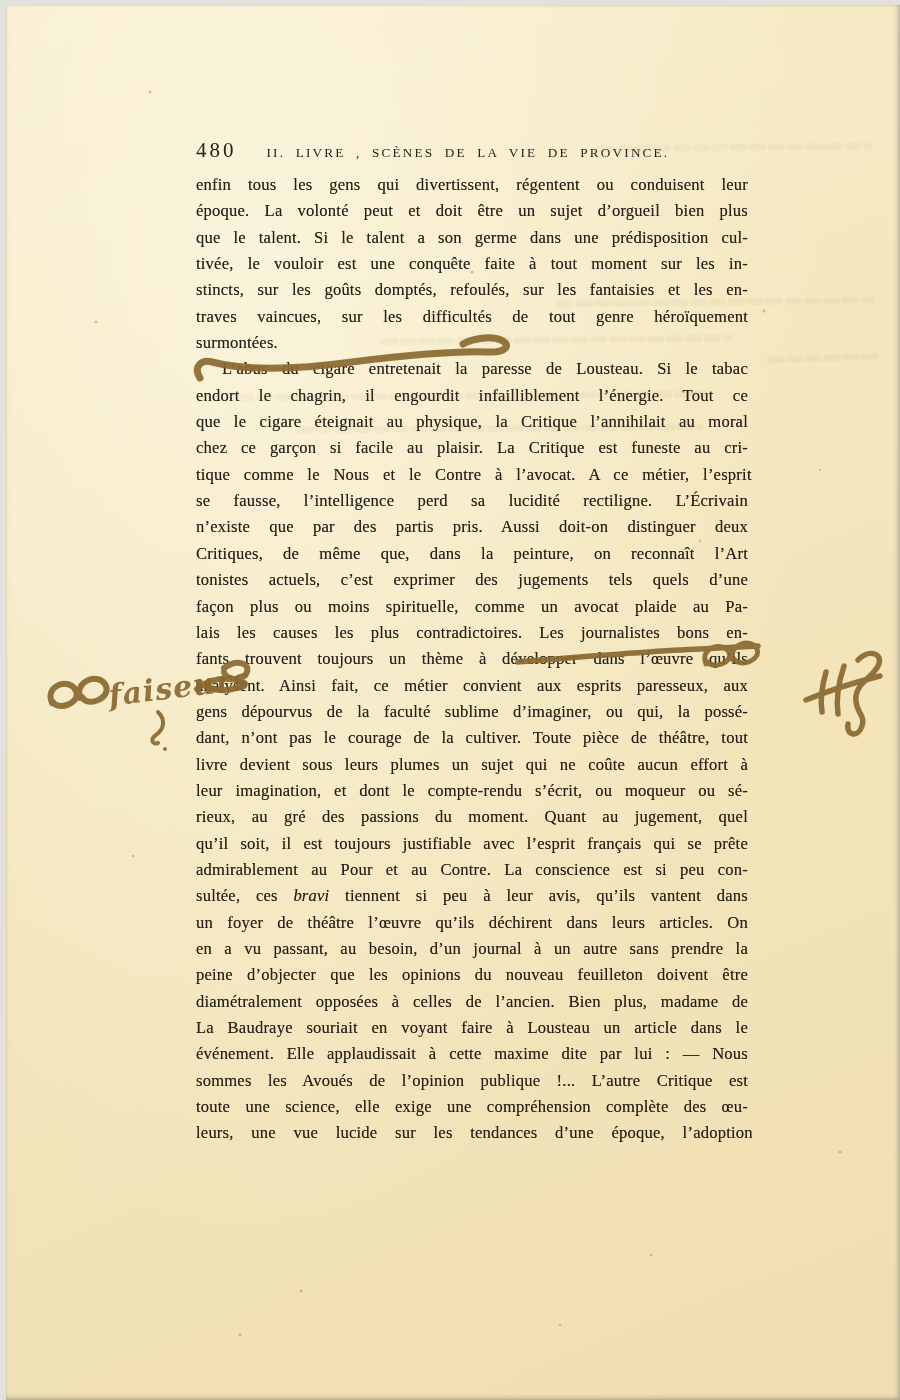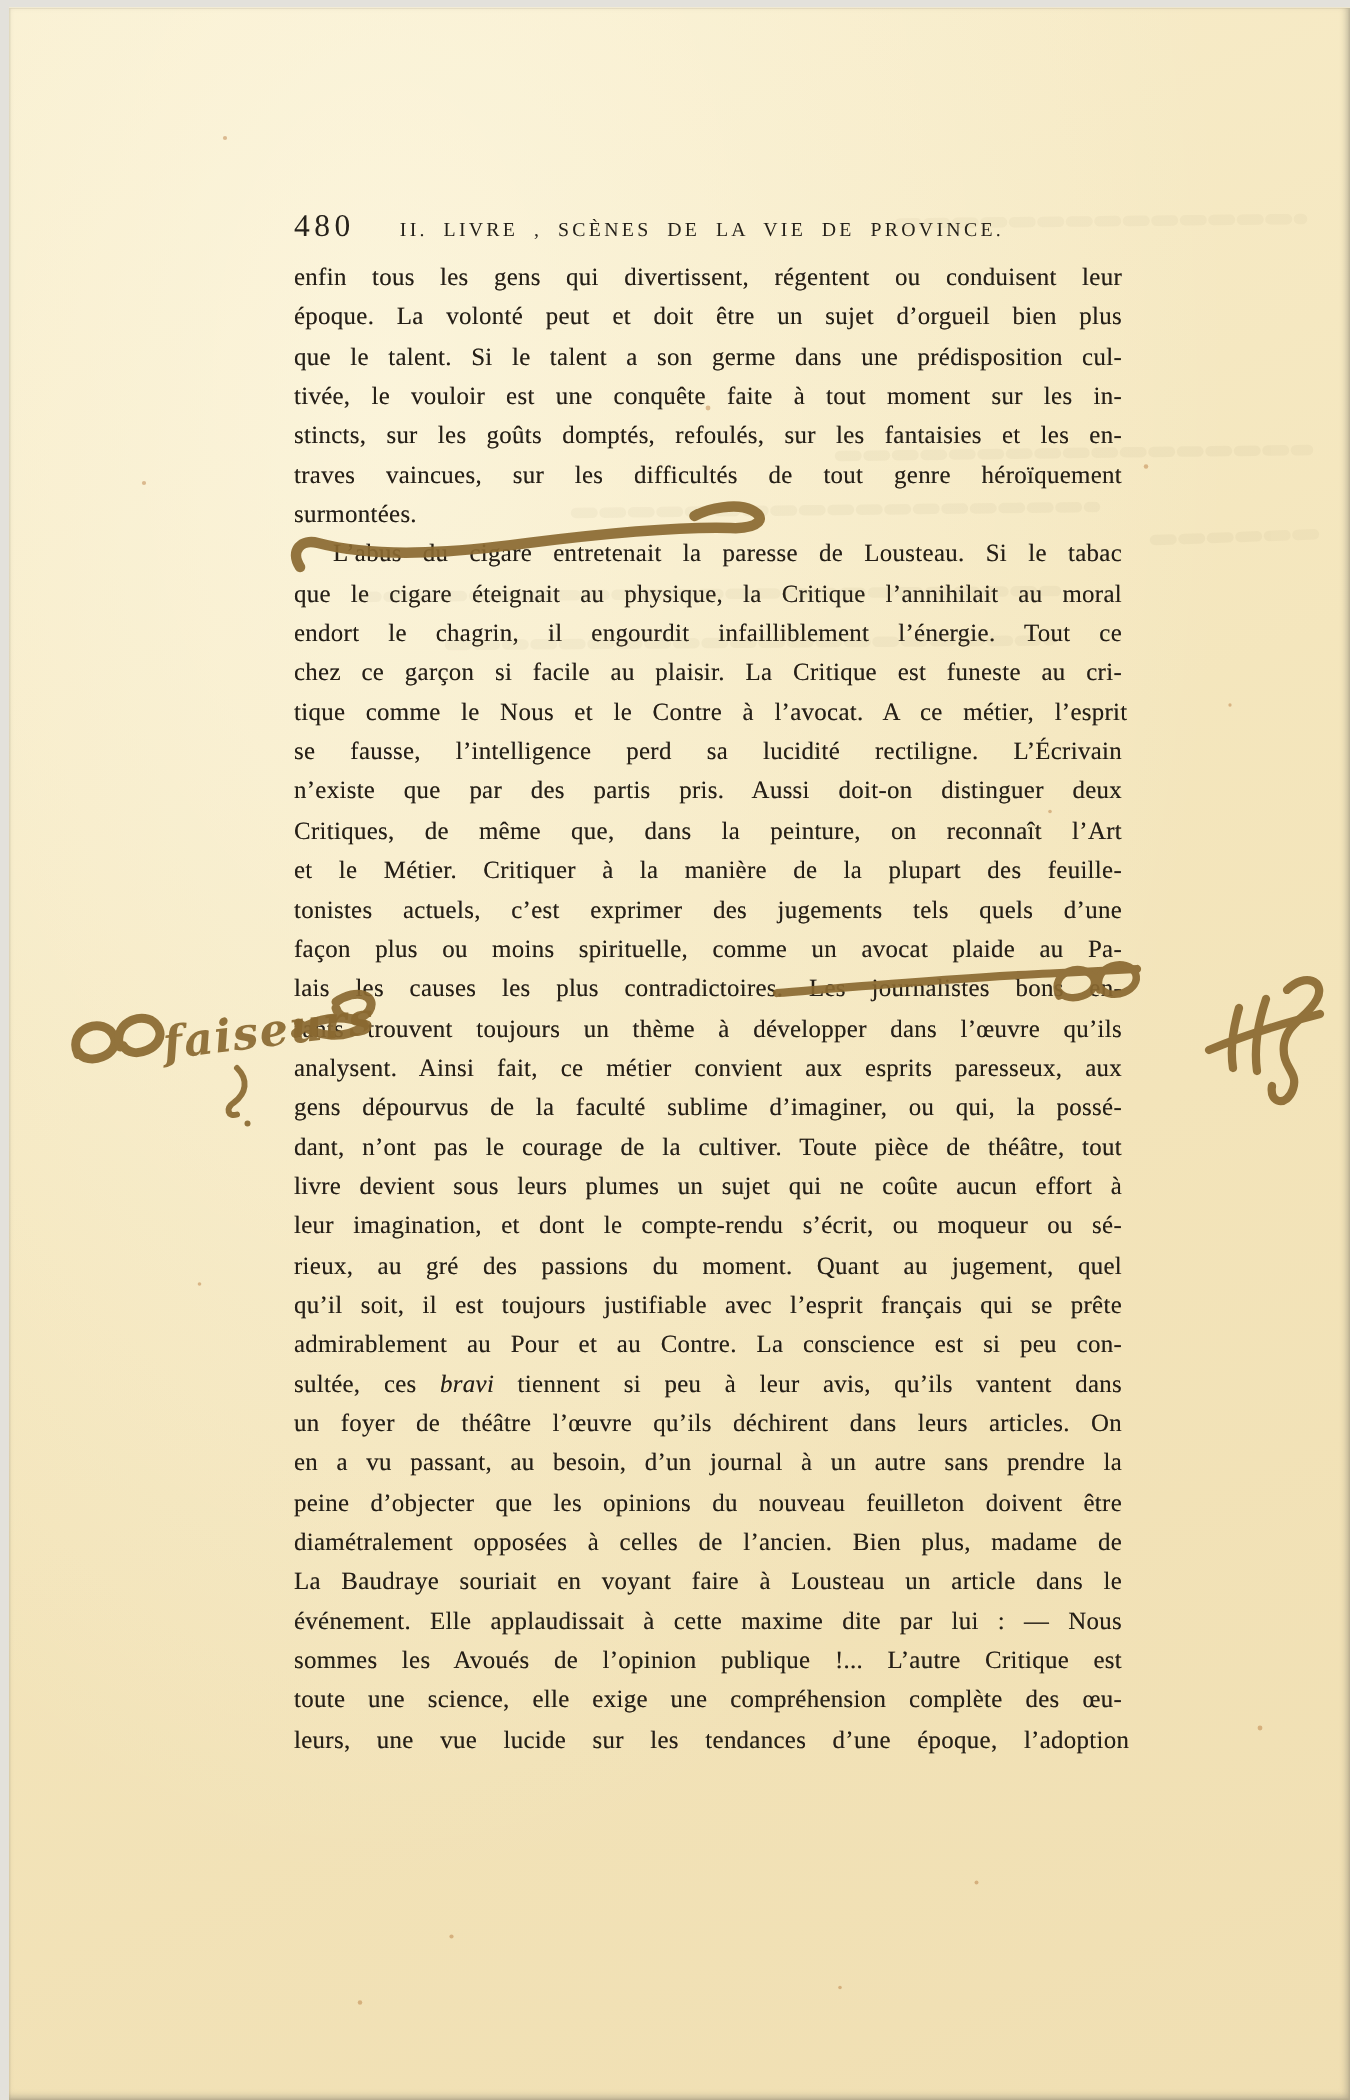--- a/index.html
+++ b/index.html
@@ -53,28 +53,27 @@
 
 <div class="text-block">
     <div class="line"><span class="measure" style="word-spacing: 12.5538px;"><span class="seg">enfin tous les gens qui divertissent, régentent ou conduisent leur</span></span></div>
     <div class="line"><span class="measure" style="word-spacing: 10.7372px;"><span class="seg">époque. La volonté peut et doit être un sujet d’orgueil bien plus</span></span></div>
     <div class="line"><span class="measure" style="word-spacing: 8.57682px;"><span class="seg">que le talent. Si le talent a son germe dans une prédisposition cul-</span></span></div>
     <div class="line"><span class="measure" style="word-spacing: 9.6862px;"><span class="seg">tivée, le vouloir est une conquête faite à tout moment sur les in-</span></span></div>
     <div class="line"><span class="measure" style="word-spacing: 9.08949px;"><span class="seg">stincts, sur les goûts domptés, refoulés, sur les fantaisies et les en-</span></span></div>
     <div class="line"><span class="measure" style="word-spacing: 16.1426px;"><span class="seg">traves vaincues, sur les difficultés de tout genre héroïquement</span></span></div>
     <div class="line nofit"><span class="measure"><span class="seg">surmontées.</span></span></div>
     <div class="line indent"><span class="measure" style="word-spacing: 9.775px;"><span class="seg">L’abus du cigare entretenait la paresse de Lousteau. Si le tabac</span></span></div>
+    <div class="line"><span class="measure" style="word-spacing: 14.9258px;"><span class="seg">endort le chagrin, il engourdit infailliblement l’énergie. Tout ce</span></span></div>
     <div class="line"><span class="measure" style="word-spacing: 8.96562px;"><span class="seg">que le cigare éteignait au physique, la Critique l’annihilait au moral</span></span></div>
-    <div class="line"><span class="measure" style="word-spacing: 14.9258px;"><span class="seg">endort le chagrin, il engourdit infailliblement l’énergie. Tout ce</span></span></div>
     <div class="line"><span class="measure" style="word-spacing: 9.42839px;"><span class="seg">chez ce garçon si facile au plaisir. La Critique est funeste au cri-</span></span></div>
     <div class="line"><span class="measure" style="word-spacing: 9.32161px;"><span class="seg">tique comme le Nous et le Contre à l’avocat. A ce métier, l’esprit</span></span></div>
     <div class="line"><span class="measure" style="word-spacing: 18.9643px;"><span class="seg">se fausse, l’intelligence perd sa lucidité rectiligne. L’Écrivain</span></span></div>
     <div class="line"><span class="measure" style="word-spacing: 14.7674px;"><span class="seg">n’existe que par des partis pris. Aussi doit-on distinguer deux</span></span></div>
     <div class="line"><span class="measure" style="word-spacing: 15.7622px;"><span class="seg">Critiques, de même que, dans la peinture, on reconnaît l’Art</span></span></div>
-    <div class="line"><span class="measure" style="word-spacing: 13.1804px;"><span class="seg">et le Métier. Critiquer à la manière de la plupart des feuille-</span></span></div>
     <div class="line"><span class="measure" style="word-spacing: 15.9863px;"><span class="seg">tonistes actuels, c’est exprimer des jugements tels quels d’une</span></span></div>
     <div class="line"><span class="measure" style="word-spacing: 11.8859px;"><span class="seg">façon plus ou moins spirituelle, comme un avocat plaide au Pa-</span></span></div>
     <div class="line"><span class="measure" style="word-spacing: 12.7361px;"><span class="seg">lais les causes les plus contradictoires. Les </span><span class="seg struck">journalistes bons en-</span></span></div>
     <div class="line"><span class="measure" style="word-spacing: 11.2951px;"><span class="seg struck">fants</span><span class="seg"> trouvent toujours un thème à développer dans l’œuvre qu’ils</span></span></div>
     <div class="line"><span class="measure" style="word-spacing: 10.875px;"><span class="seg">analysent. Ainsi fait, ce métier convient aux esprits paresseux, aux</span></span></div>
     <div class="line"><span class="measure" style="word-spacing: 9.98438px;"><span class="seg">gens dépourvus de la faculté sublime d’imaginer, ou qui, la possé-</span></span></div>
     <div class="line"><span class="measure" style="word-spacing: 7.42448px;"><span class="seg">dant, n’ont pas le courage de la cultiver. Toute pièce de théâtre, tout</span></span></div>
     <div class="line"><span class="measure" style="word-spacing: 7.94922px;"><span class="seg">livre devient sous leurs plumes un sujet qui ne coûte aucun effort à</span></span></div>
     <div class="line"><span class="measure" style="word-spacing: 8.49687px;"><span class="seg">leur imagination, et dont le compte-rendu s’écrit, ou moqueur ou sé-</span></span></div>
     <div class="line"><span class="measure" style="word-spacing: 11.9047px;"><span class="seg">rieux, au gré des passions du moment. Quant au jugement, quel</span></span></div>

